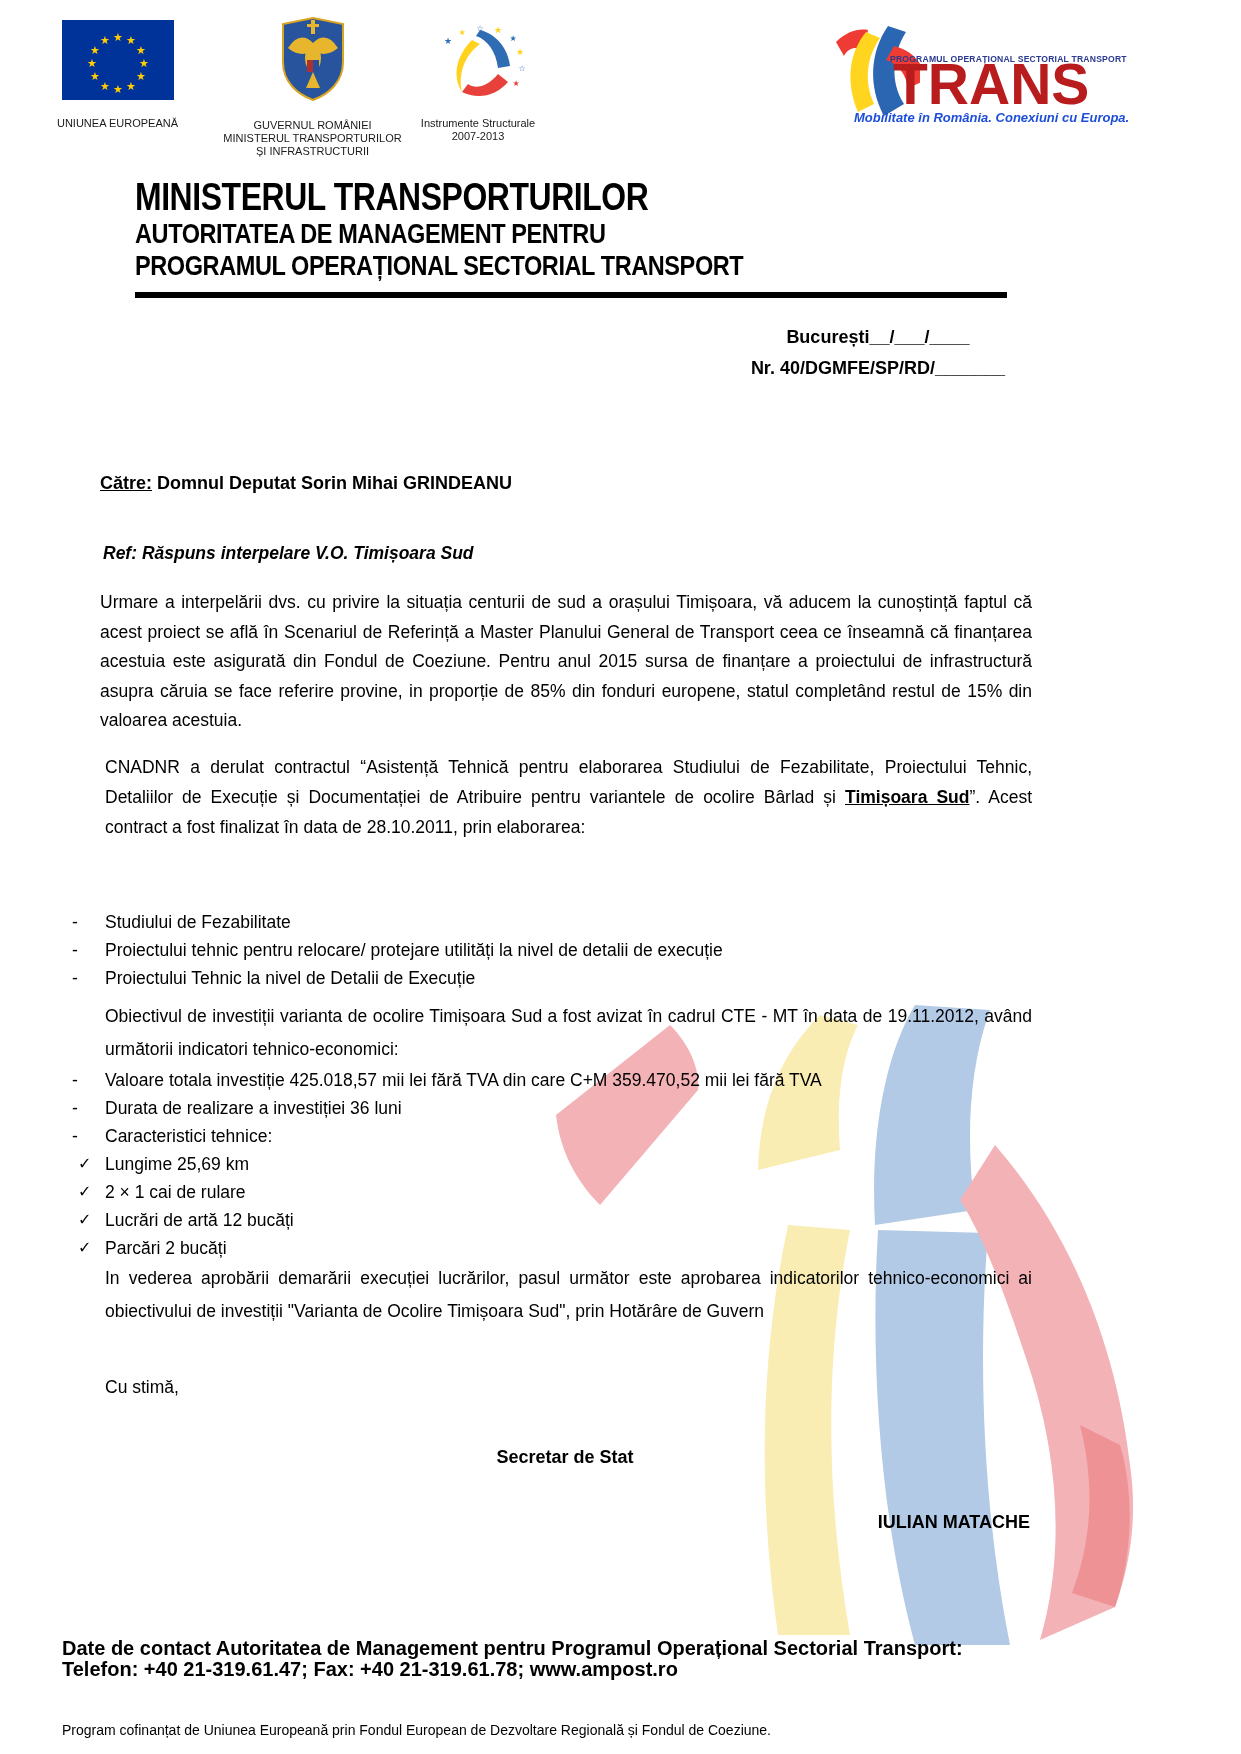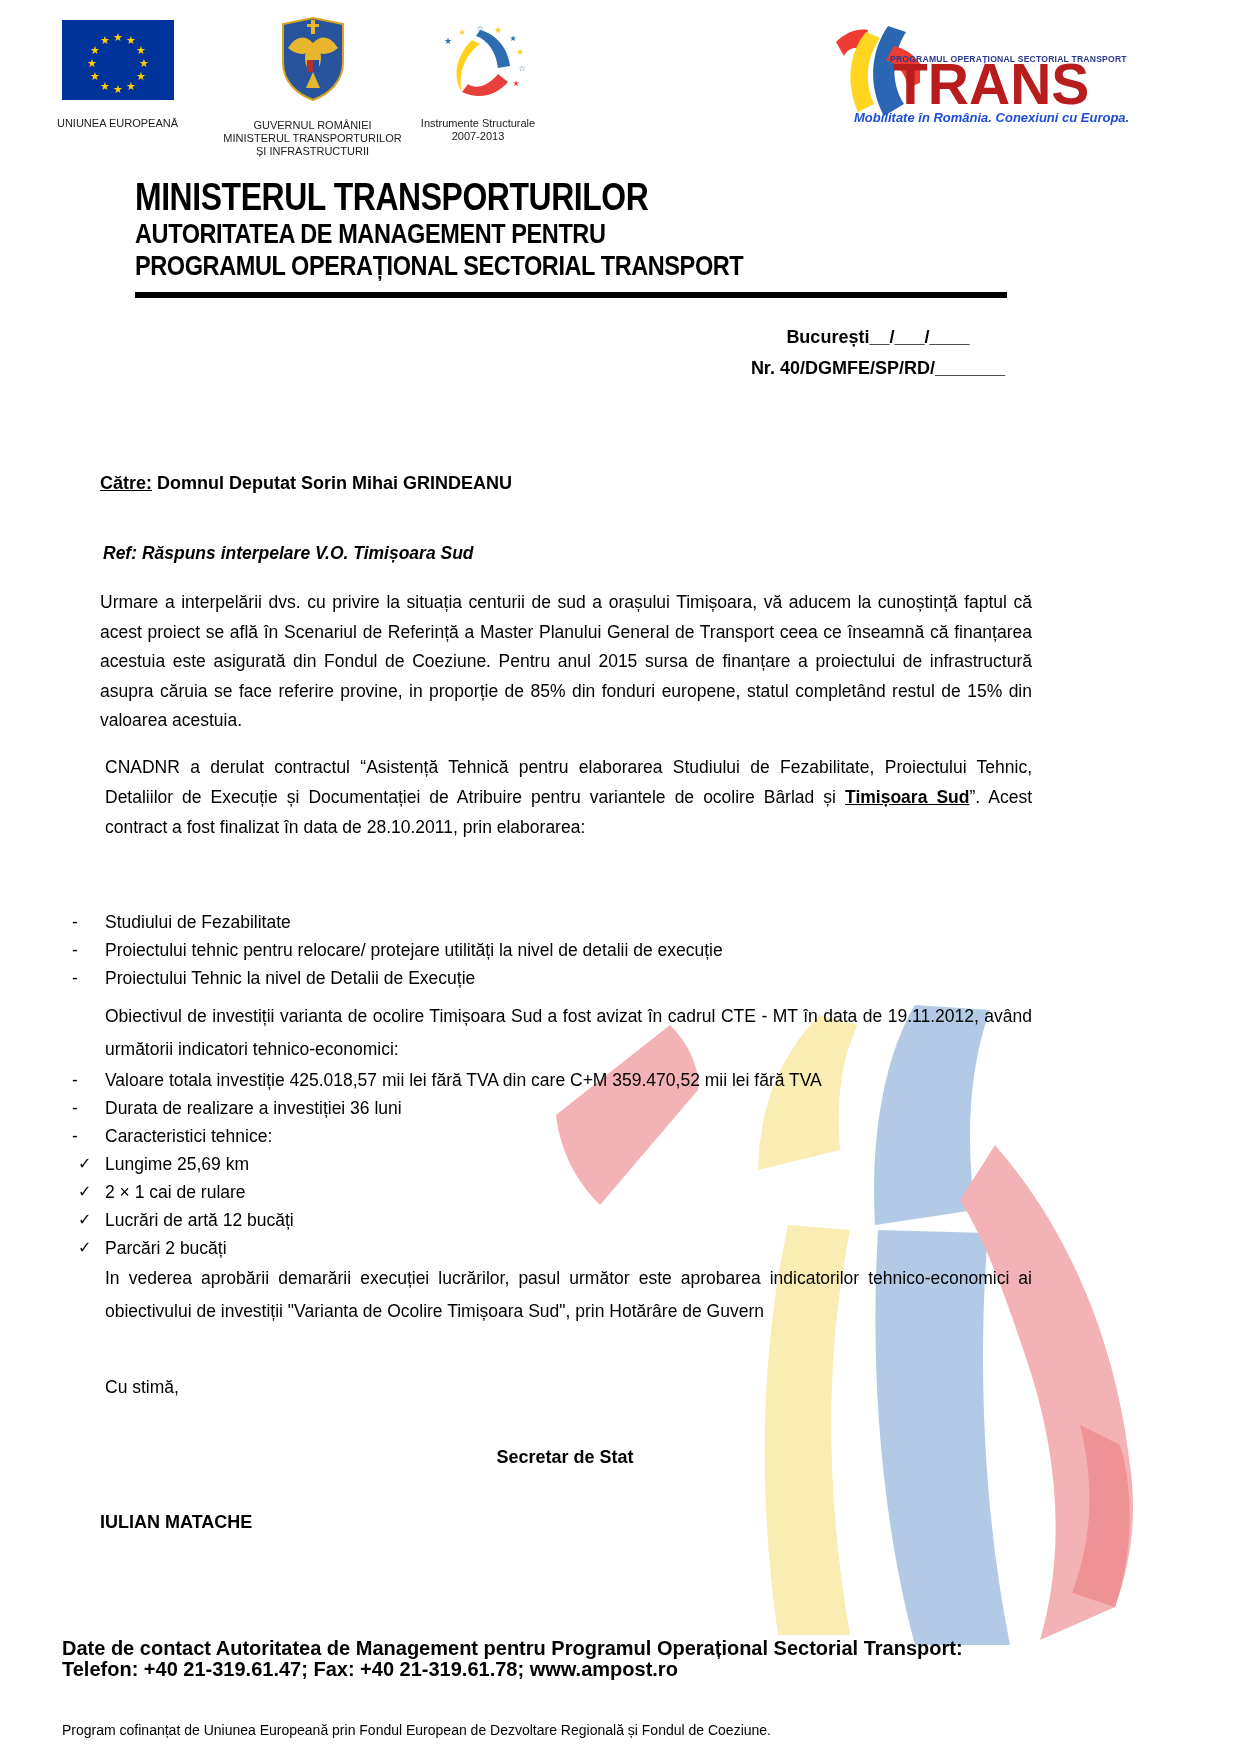--- a/index.html
+++ b/index.html
@@ -48,21 +48,21 @@
   .list2 { top:1066px; }
   .li { display:flex; }
   .li .marker { width:33px; flex:0 0 33px; text-align:left; }
   .checks { left:78px; top:1150px; width:954px; line-height:28px; }
   .checks .marker { width:27px; flex:0 0 27px; font-family:"DejaVu Sans",sans-serif; font-size:16px; }
 
   .note1 { left:105px; top:1000px; width:927px; text-align:justify; line-height:33px; }
   .closing { left:105px; top:1262px; width:927px; text-align:justify; line-height:33px; }
   .salutation { left:105px; top:1373px; }
   .sig-title { left:100px; top:1447px; width:930px; text-align:center; font-size:18px; font-weight:bold; }
-  .sig-name { left:100px; top:1512px; width:930px; text-align:left; font-size:18px; font-weight:bold; }
+  .sig-name { left:100px; top:1512px; width:930px; text-align:right; font-size:18px; font-weight:bold; }
 
   
   .footer-contact { left:62px; top:1638px; width:980px; font-size:20px; font-weight:bold; line-height:21px; }
   .cofinance { left:62px; top:1722px; width:1000px; font-size:14px; font-weight:normal; }
 </style>
 </head>
 <body>
 
 <div class="page">
 

